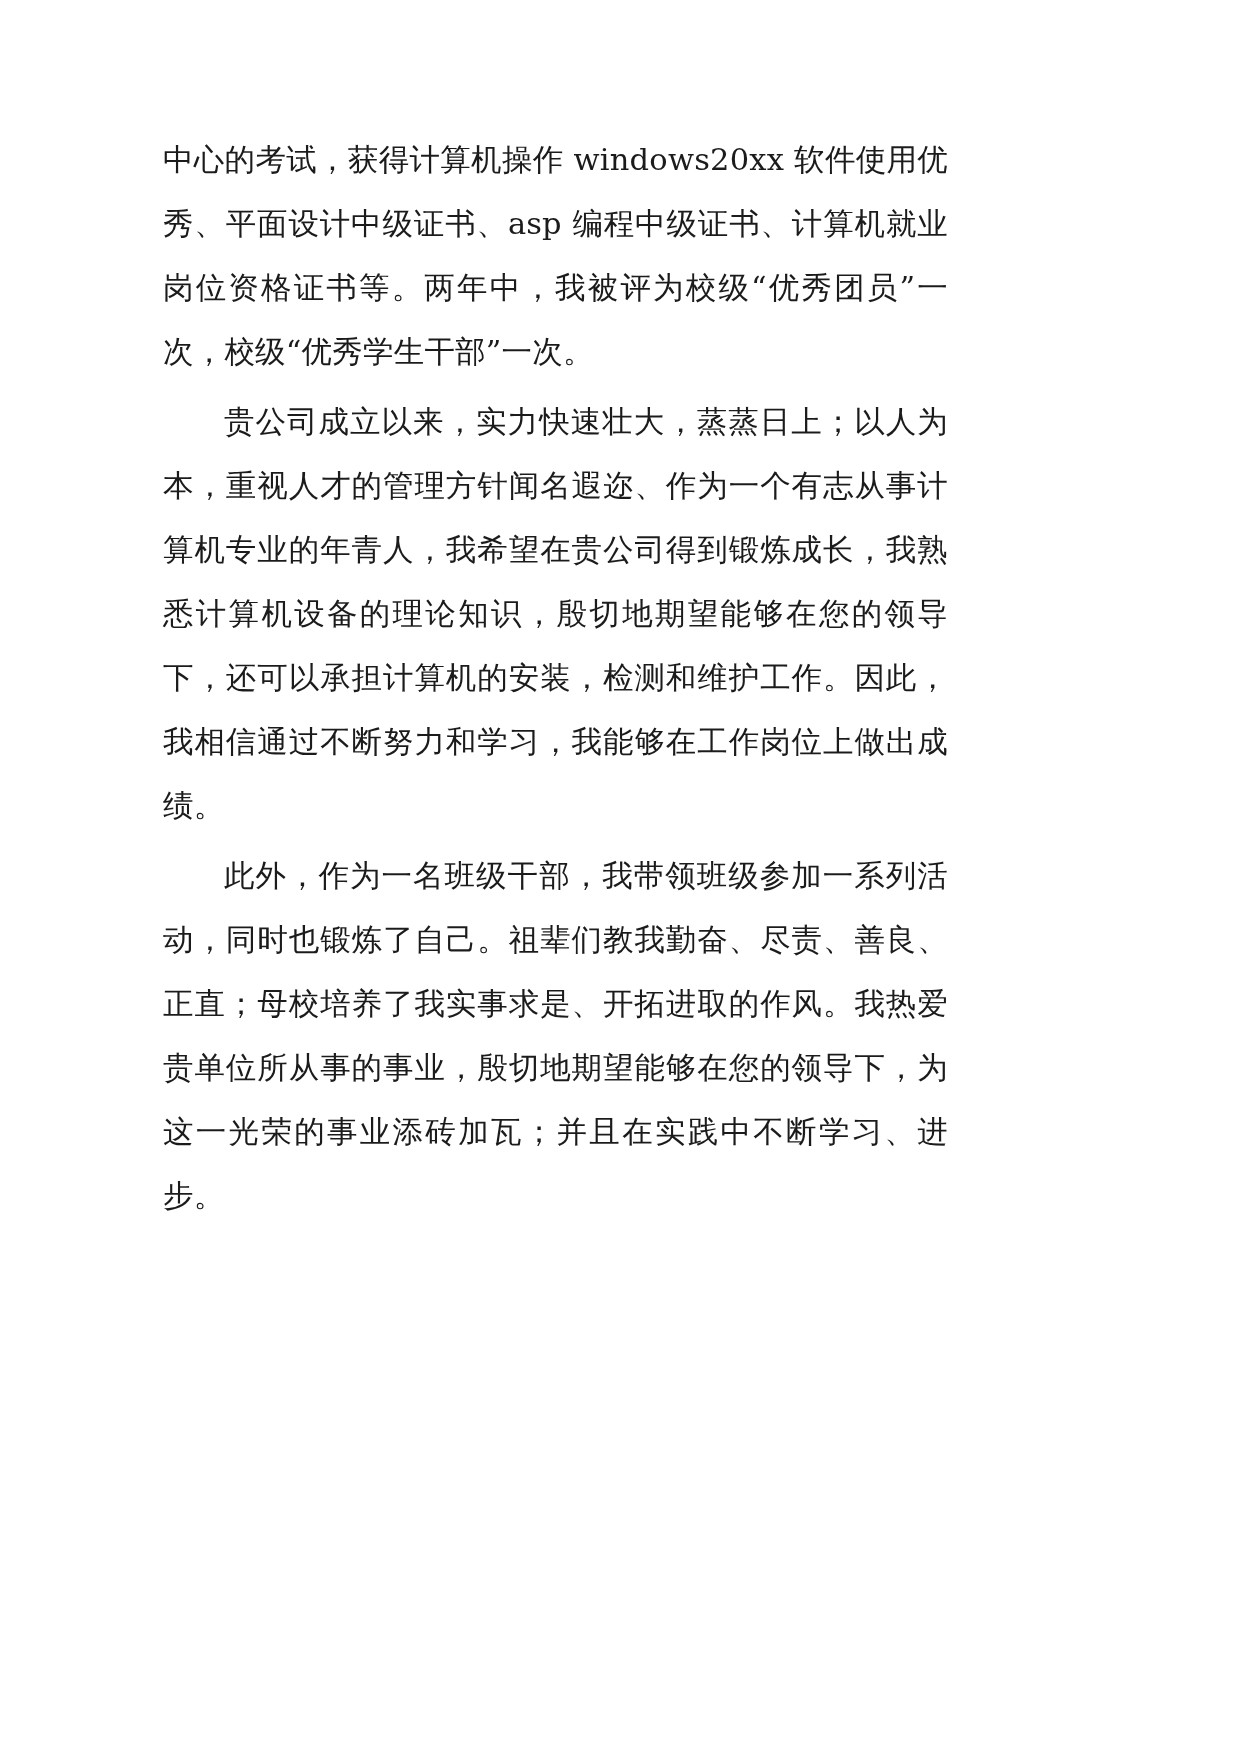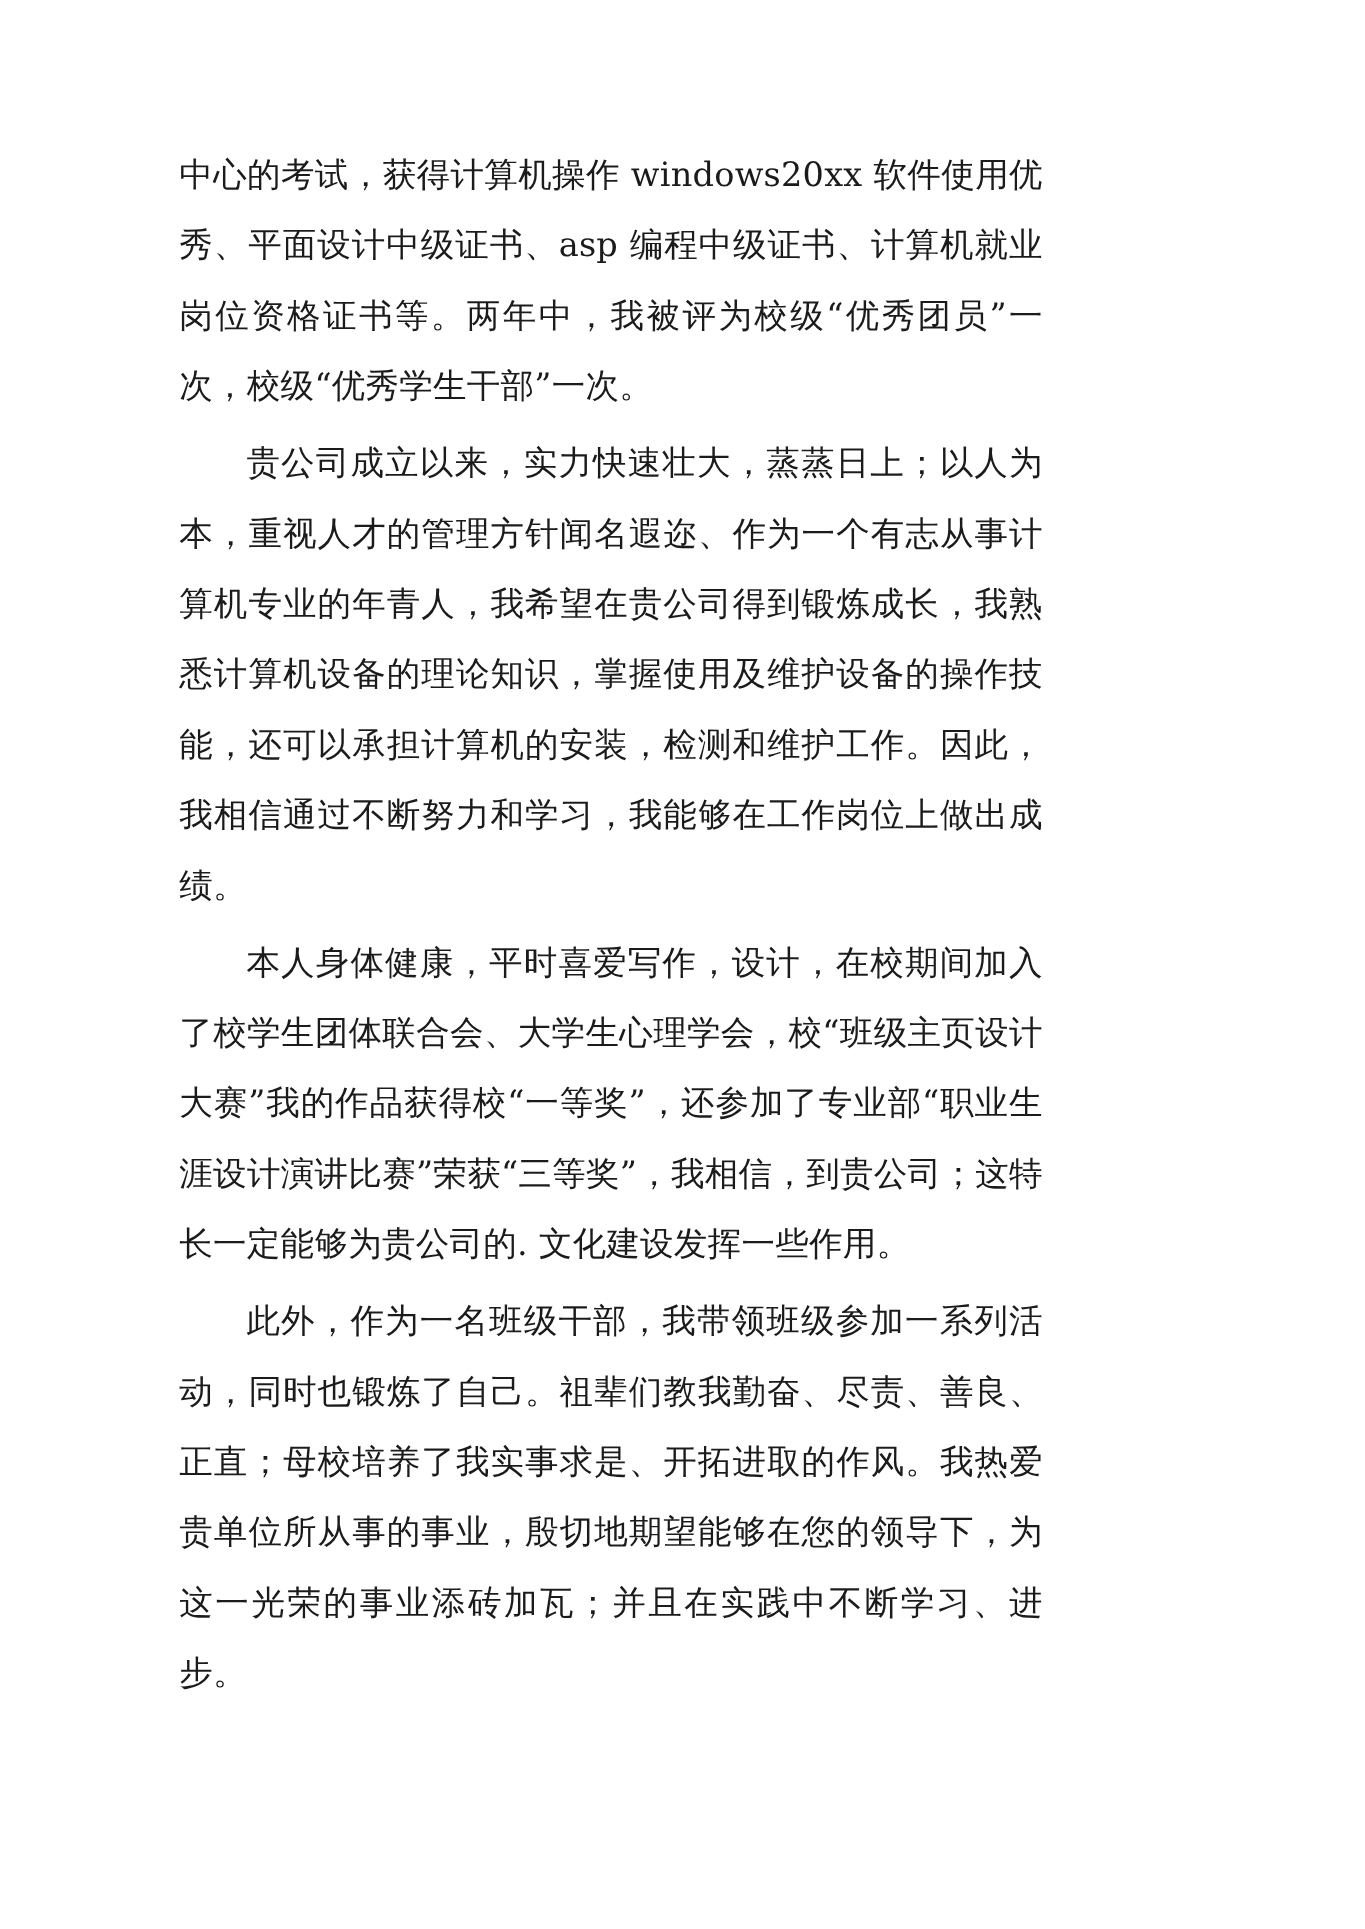--- a/index.html
+++ b/index.html
@@ -36,18 +36,17 @@
   p.indent {
     text-indent: 61px;
   }
 </style>
 </head>
 <body>
 
 <div class="page">
   <div class="content">
     <p>中心的考试，获得计算机操作 windows20xx 软件使用优秀、平面设计中级证书、asp 编程中级证书、计算机就业岗位资格证书等。两年中，我被评为校级“优秀团员”一次，校级“优秀学生干部”一次。</p>
-    <p class="indent">贵公司成立以来，实力快速壮大，蒸蒸日上；以人为本，重视人才的管理方针闻名遐迩、作为一个有志从事计算机专业的年青人，我希望在贵公司得到锻炼成长，我熟悉计算机设备的理论知识，掌握使用及维护设备的操作技能，还可以承担计算机的安装，检测和维护工作。因此，我相信通过不断努力和学习，我能够在工作岗位上做出成绩。</p>
-    <p class="indent">本人身体健康，平时喜爱写作，设计，在校期间加入了校学生团体联合会、大学生心理学会，校“班级主页设计大赛”我的作品获得校“一等奖”，还参加了专业部“职业生涯设计演讲比赛”荣获“三等奖”，我相信，到贵公司；这特长一定能够为贵公司的. 文化建设发挥一些作用。</p>
+    <p class="indent">贵公司成立以来，实力快速壮大，蒸蒸日上；以人为本，重视人才的管理方针闻名遐迩、作为一个有志从事计算机专业的年青人，我希望在贵公司得到锻炼成长，我熟悉计算机设备的理论知识，殷切地期望能够在您的领导下，还可以承担计算机的安装，检测和维护工作。因此，我相信通过不断努力和学习，我能够在工作岗位上做出成绩。</p>
     <p class="indent">此外，作为一名班级干部，我带领班级参加一系列活动，同时也锻炼了自己。祖辈们教我勤奋、尽责、善良、正直；母校培养了我实事求是、开拓进取的作风。我热爱贵单位所从事的事业，殷切地期望能够在您的领导下，为这一光荣的事业添砖加瓦；并且在实践中不断学习、进步。</p>
 
   </div>
 </div>
 
 </body></html>

